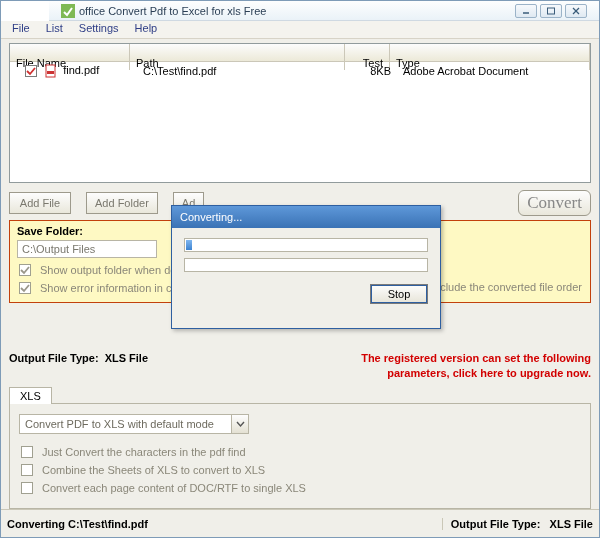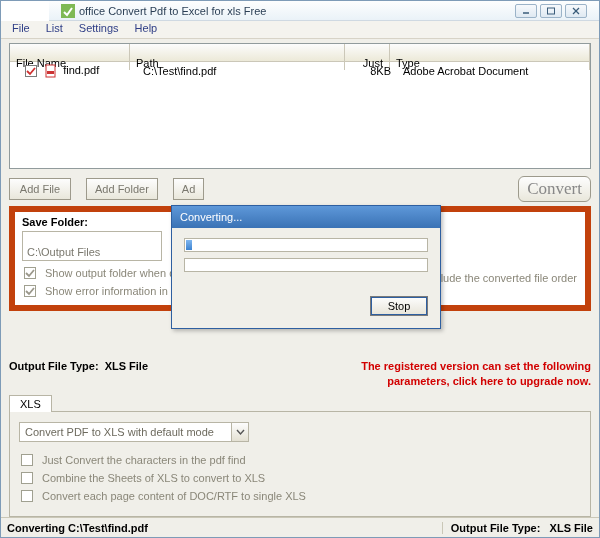--- a/index.html
+++ b/index.html
@@ -90,31 +90,31 @@
     padding:0 8px; font-size:11px; color:#7a786e;
     display:flex; align-items:center; justify-content:center;
     cursor:default;
   }
   .btn.big{
     height:26px; min-width:72px;
     font-family:"Times New Roman",serif;
     font-size:17px; color:#888;border-radius:6px;
   }
   .savebox{
-    border:6px solid #c2410c;
+    border:1px solid #c2410c;
     padding:4px 7px 8px 7px;
     margin-bottom:4px;
-    background:#ffffff;
+    background:#fef9c3;
     position:relative;
   }
   .savebox .label{ font-weight:bold; margin-bottom:3px;}
   .pathfield{
     width:140px; height:18px;
     border:1px solid #b8b5a5;
-    background:#fff; padding:14px 4px;
+    background:#fff; padding:2px 4px;
     color:#7a786e;
   }
   .grayopt{
     display:flex; align-items:center; gap:5px;
     color:#8a8779; margin-top:6px;
   }
   .grayopt .chk{ border-color:#a0a090;}
   .include-order{
     position:absolute; right:8px; top:60px;
     display:flex; align-items:center; gap:5px; color:#8a8779;
@@ -154,21 +154,21 @@
     background:#fff;
   }
   .combo span{ flex:1; padding:0 5px; color:#6d6a5e;}
   .combo .dd{
     width:17px; height:100%;
     border-left:1px solid #b8b5a5;
     background:linear-gradient(#fdfdfd,#e4e1d3);
     display:flex; align-items:center; justify-content:center;
   }
   .statusbar{
-    height:20px;
+    height:28px;
     background:#f0efe9;
     border-top:1px solid #cac7b7;
     display:flex; align-items:center;
     padding:0 6px;
     font-weight:bold;
   }
   .statusbar .right{ margin-left:auto; border-left:1px solid #cac7b7; padding-left:8px;}
   
   .modal{
     position:absolute;
@@ -195,21 +195,21 @@
     height:14px;
     border:1px solid #b8b5a5;
     background:#fff;
     position:relative;
   }
   .progress .fill{
     position:absolute; left:1px; top:1px; bottom:1px;
     width:6px;
     background:linear-gradient(#7fb6f0,#3d83d0);
   }
-  .modal .stopwrap{ display:flex; justify-content:flex-end; margin-top:18px;}
+  .modal .stopwrap{ display:flex; justify-content:flex-end; margin-top:6px;}
   .modal .btnm{
     min-width:58px; height:20px;
     border:1px solid #7a7a7a;
     background:linear-gradient(#fdfdfd,#e7e4d8);
     display:flex; align-items:center; justify-content:center;
     font-size:11px;
     box-shadow:0 0 0 1px #2e5fa0 inset;
   }
 </style>
 </head>
@@ -251,21 +251,21 @@
     <div class="menuitem">Settings</div>
     <div class="menuitem">Help</div>
   </div>
 
   <div class="content">
 
     <div class="grid">
       <div class="grid-head">
         <div class="gh col-name">File Name</div>
         <div class="gh col-path">Path</div>
-        <div class="gh col-size size">Just</div>
+        <div class="gh col-size size">Test</div>
         <div class="gh col-type">Type</div>
       </div>
       <div class="grid-row">
         <div class="cell col-name">
           <span class="chk">
               <svg viewBox="0 0 10 10">
                 <path d="M1 5 L4 8 L9 2" stroke="#d03030" stroke-width="1.8" fill="none"></path>
               </svg>
             </span>
           <span class="pdf-ico"><svg viewBox="0 0 14 14">

